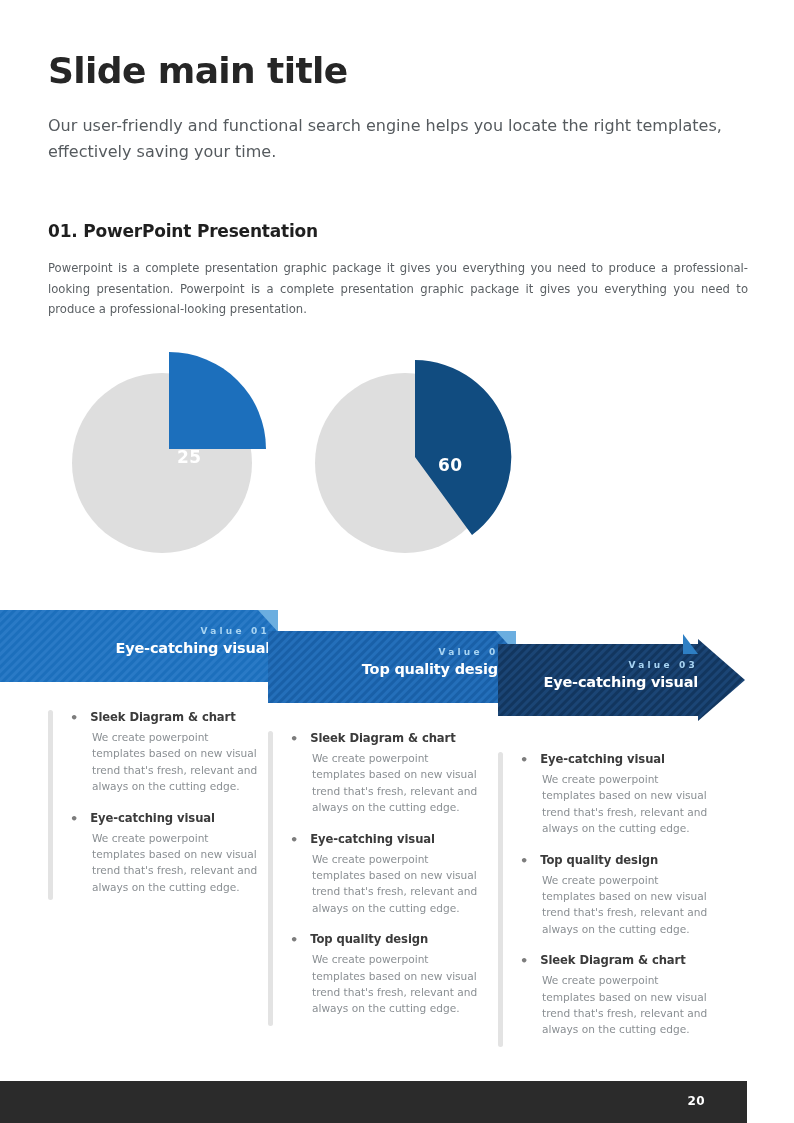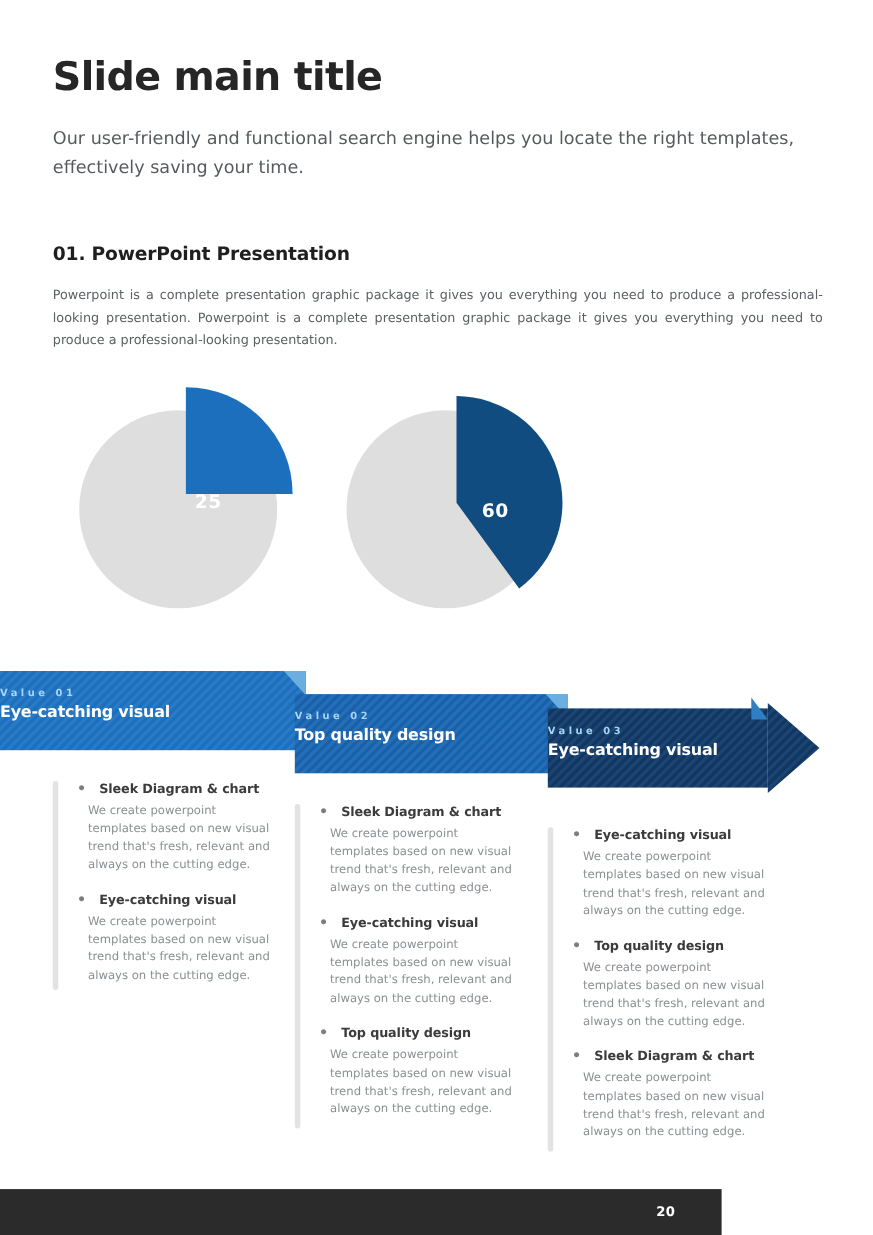--- a/index.html
+++ b/index.html
@@ -38,21 +38,21 @@
   .pie-label{
     position:absolute;color:#ffffff;font-size:17px;font-weight:bold;
     letter-spacing:0.5px;
   }
 
   
   .ribbons{position:absolute;left:0;top:600px;width:794px;height:125px;}
   .ribbon{position:absolute;}
   .ribbon svg{display:block;overflow:visible;}
   .ribbon-text{
-    position:absolute;text-align:left;width:100%;
+    position:absolute;text-align:right;width:100%;
     pointer-events:none;
   }
   .ribbon-eyebrow{
     font-size:9px;color:#a8d4f2;letter-spacing:3.2px;font-weight:bold;
     text-transform:none;
   }
   .ribbon-name{
     font-size:14.5px;color:#ffffff;font-weight:bold;letter-spacing:-0.2px;
     margin-top:4px;
   }
@@ -68,27 +68,27 @@
   .bullet{margin-bottom:16px;}
   .bullet-head{
     display:flex;align-items:flex-start;
     font-size:11.6px;font-weight:bold;color:#3b3b3b;letter-spacing:-0.1px;
   }
   .bullet-dot{
     color:#7d7d7d;font-size:13px;line-height:1;margin-right:12px;
     margin-top:1px;flex:0 0 auto;
   }
   .bullet-body{
-    margin-top:5px;margin-left:10px;width:172px;
+    margin-top:5px;margin-left:22px;width:172px;
     font-size:10.6px;color:#8a8f93;line-height:1.55;
   }
 
   
   .footer{
-    position:absolute;left:0;bottom:0;width:656px;height:42px;
+    position:absolute;left:0;bottom:0;width:747px;height:42px;
     background:#2b2b2b;
   }
   .footer-page{
     position:absolute;right:42px;top:13px;
     color:#ffffff;font-size:12px;font-weight:bold;letter-spacing:0.4px;
   }
 </style>
 </head>
 <body>
 

